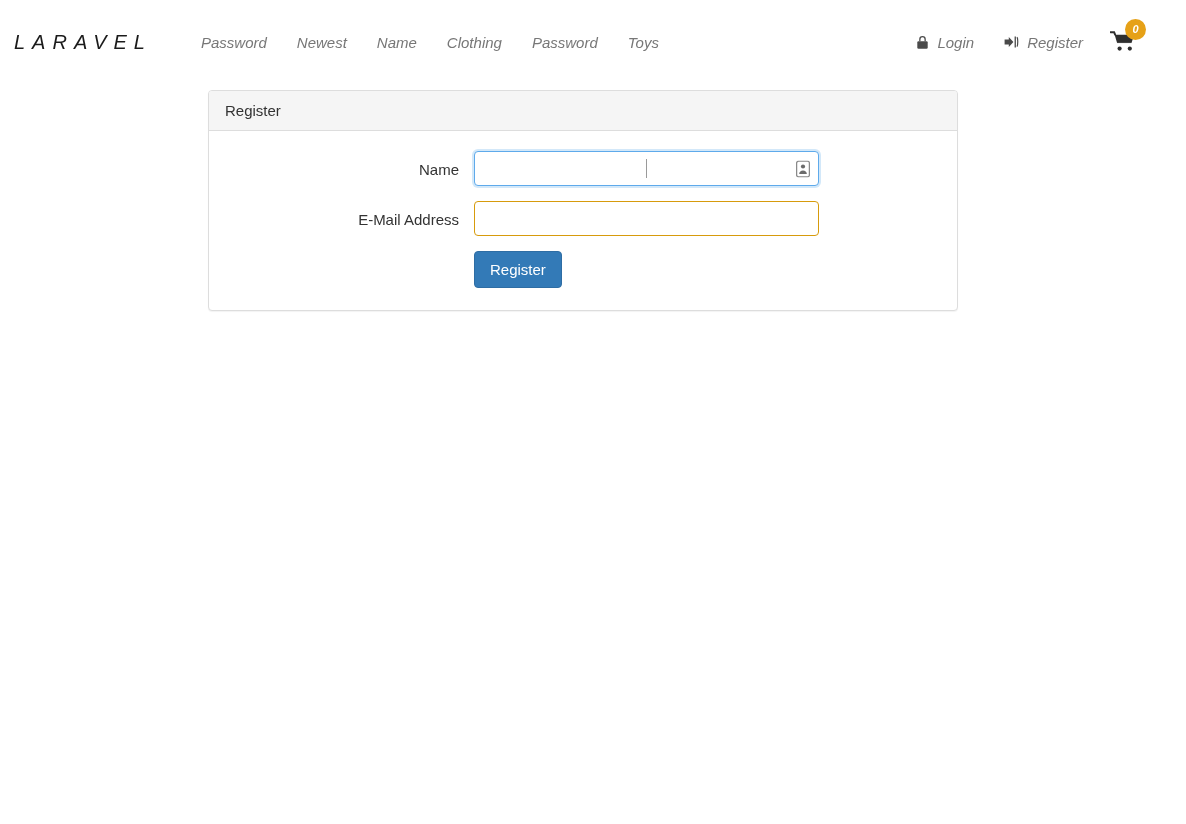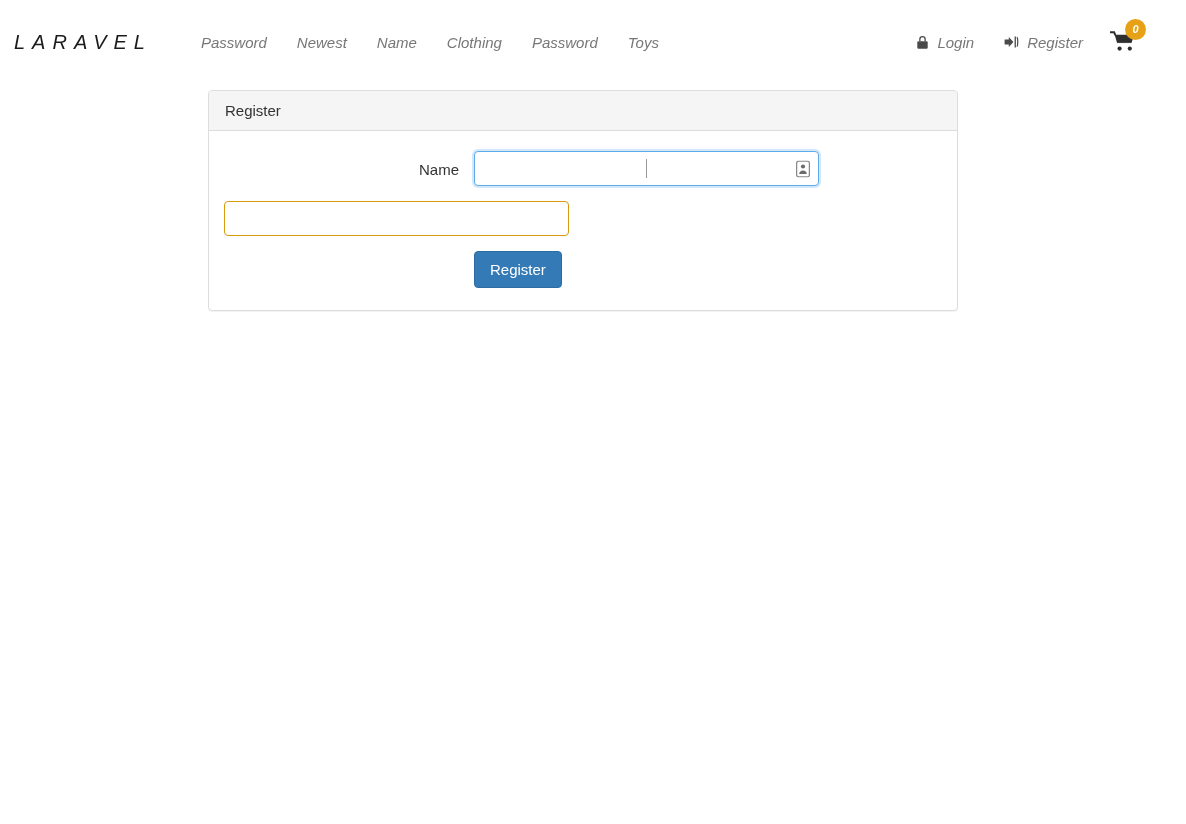--- a/index.html
+++ b/index.html
@@ -247,20 +247,21 @@
           <svg width="14" height="17" viewBox="0 0 14 17">
             <rect x="0.6" y="0.6" width="12.8" height="15.8" rx="2" fill="#ffffff" stroke="#8a8a8a" stroke-width="1.3"></rect>
             <circle cx="7" cy="6" r="2.1" fill="#6b6b6b"></circle>
             <path d="M3.2 13.4c0-2.1 1.7-3.5 3.8-3.5s3.8 1.4 3.8 3.5z" fill="#6b6b6b"></path>
           </svg>
         </span>
       </div>
     </div>
 
     <div class="form-row">
+      <div class="form-label">E-Mail Address</div>
       <div class="field-wrap">
         <input class="form-control warn" type="email" placeholder="" style="">
       </div>
     </div>
 
 
 
     <div class="btn-row">
       <div class="btn-offset"></div>
       <button class="btn-primary" type="submit">Register</button>

